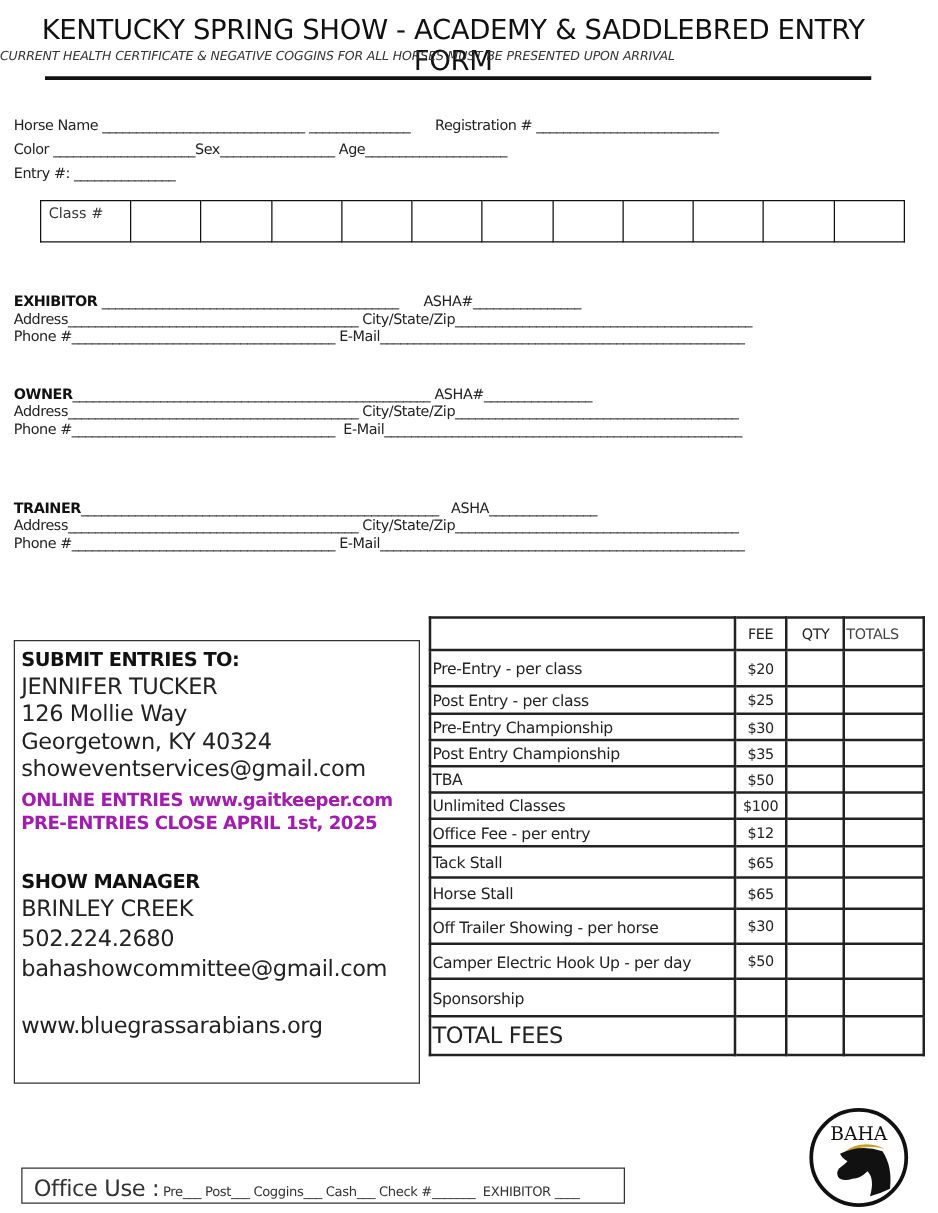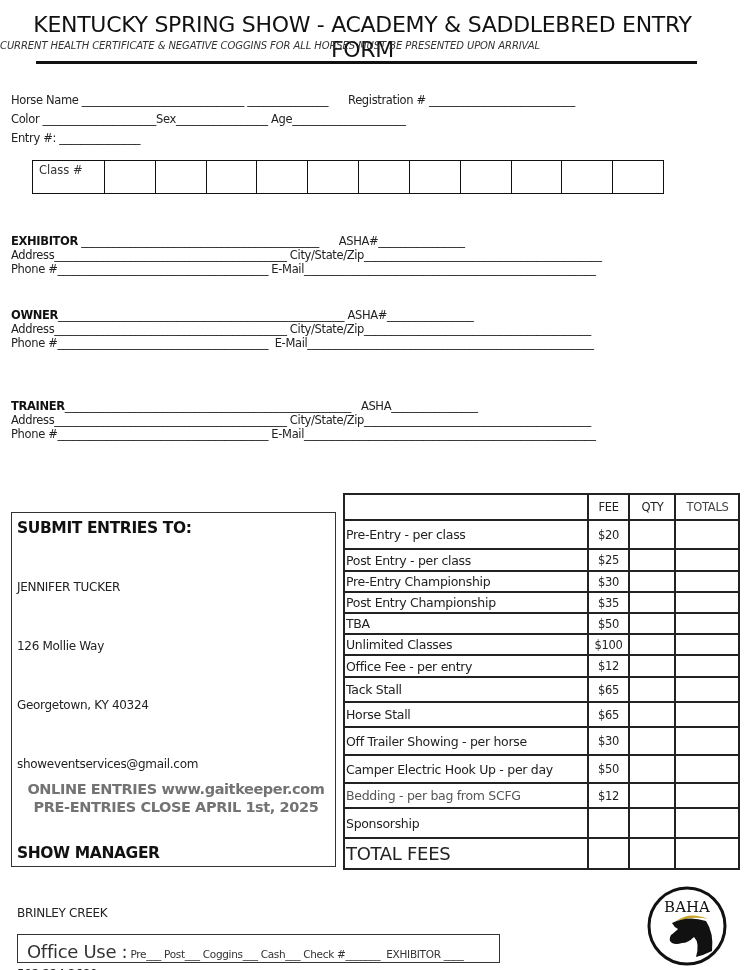--- a/index.html
+++ b/index.html
@@ -14,39 +14,39 @@
   .subtitle {
     position: absolute; left: 0; top: 40px; width: 710px; 
     font-family: "DejaVu Sans", sans-serif; font-size: 10px; color: #333; letter-spacing: -0.1px; font-style: italic;
   }
   .rule { position: absolute; left: 36px; top: 61px; width: 661px; height: 3px; background: #111; }
 
   .line { position: absolute; left: 11px; font-family: "DejaVu Sans", sans-serif; font-size: 11.5px;
           white-space: pre; color: #222; letter-spacing: -0.35px; }
   .line b { font-weight: bold; color: #111; }
 
-  .class-table { position: absolute; left: 32px; top: 160px; width: 632px; height: 34px;
+  .class-table { position: absolute; left: 32px; top: 160px; width: 692px; height: 34px;
                  border-collapse: collapse; }
   .class-table td { border: 1.5px solid #111; vertical-align: top; }
   .class-table td.label { font-family: "DejaVu Sans", sans-serif; font-size: 11.5px; color: #333;
                           padding: 2px 0 0 6px; width: 72px; }
 
   .submit-box { position: absolute; left: 11px; top: 512px; width: 325px; height: 355px;
                 border: 1.5px solid #333; padding: 4px 0 0 5px; font-family: "DejaVu Sans", sans-serif; }
   .submit-box .hdr { font-weight: bold; font-size: 15.5px; color: #111; letter-spacing: -0.4px; line-height: 22px; }
-  .submit-box .txt { font-size: 12px; color: #222; line-height: 22px; letter-spacing: -0.3px; margin-top: 37px; }
-  .submit-box .bold2 { font-weight: bold; font-size: 14.5px; color: #737373; line-height: 18px; letter-spacing: -0.4px; text-align: center; }
+  .submit-box .txt { font-size: 18px; color: #222; line-height: 22px; letter-spacing: -0.3px; }
+  .submit-box .bold2 { font-weight: bold; font-size: 14.5px; color: #a21caf; line-height: 18px; letter-spacing: -0.4px; }
   .gap { height: 20px; }
 
   .fee-table { position: absolute; left: 343px; top: 493px; width: 397px; border-collapse: collapse;
                font-family: "DejaVu Sans", sans-serif; }
   .fee-table td { border: 2px solid #222; font-size: 12.5px; color: #222; padding: 0 0 0 1px; letter-spacing: -0.3px; }
   .fee-table td.fee { text-align: center; font-size: 11.5px; width: 41px; padding: 0; }
   .fee-table td.qty { width: 46px; text-align: center; font-size: 11.5px; }
-  .fee-table td.tot { width: 64px; text-align: center; font-size: 11.5px; color: #444; }
+  .fee-table td.tot { width: 64px; font-size: 11.5px; color: #444; }
   .fee-table tr.hdr td { height: 26px; }
   .fee-table td.muted { color: #555; }
   .fee-table td.big { font-size: 18px; }
 
   .office-box { position: absolute; left: 17px; top: 934px; width: 483px; height: 29px;
                 border: 1.5px solid #333; font-family: "DejaVu Sans", sans-serif; font-size: 10.5px;
                 color: #333; padding: 6px 0 0 9px; white-space: pre; letter-spacing: -0.3px; }
   .office-box .ou { font-size: 18px; }
 
   .logo { position: absolute; left: 646px; top: 885px; width: 82px; height: 82px; }
@@ -177,26 +177,20 @@
     <td class="fee">$30</td>
     <td class="qty"></td>
     <td class="tot"></td>
   </tr>
   <tr style="height:28px">
     <td>Camper Electric Hook Up - per day</td>
     <td class="fee">$50</td>
     <td class="qty"></td>
     <td class="tot"></td>
   </tr>
-  <tr style="height:25px">
-    <td class="muted">Bedding - per bag from SCFG</td>
-    <td class="fee">$12</td>
-    <td class="qty"></td>
-    <td class="tot"></td>
-  </tr>
   <tr style="height:30px">
     <td>Sponsorship</td>
     <td class="fee"></td>
     <td class="qty"></td>
     <td class="tot"></td>
   </tr>
   <tr style="height:31px">
     <td class="big">TOTAL FEES</td>
     <td class="fee"></td>
     <td class="qty"></td>

